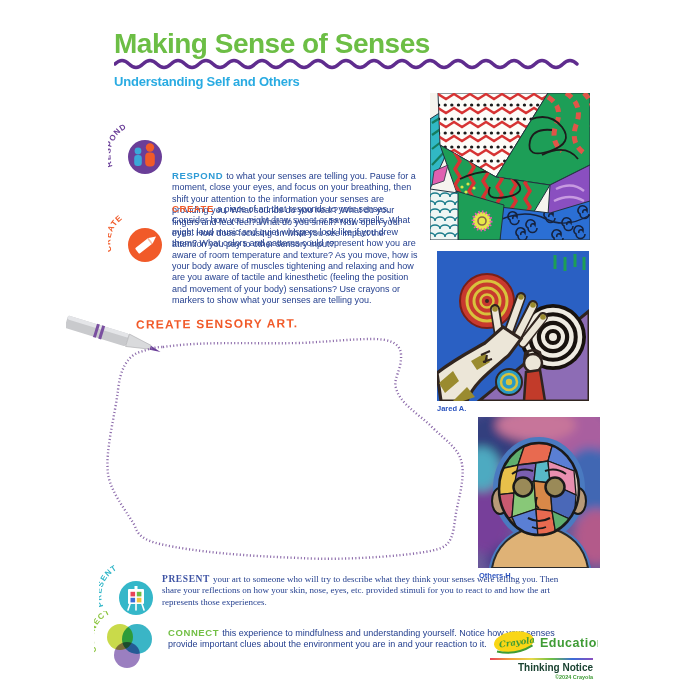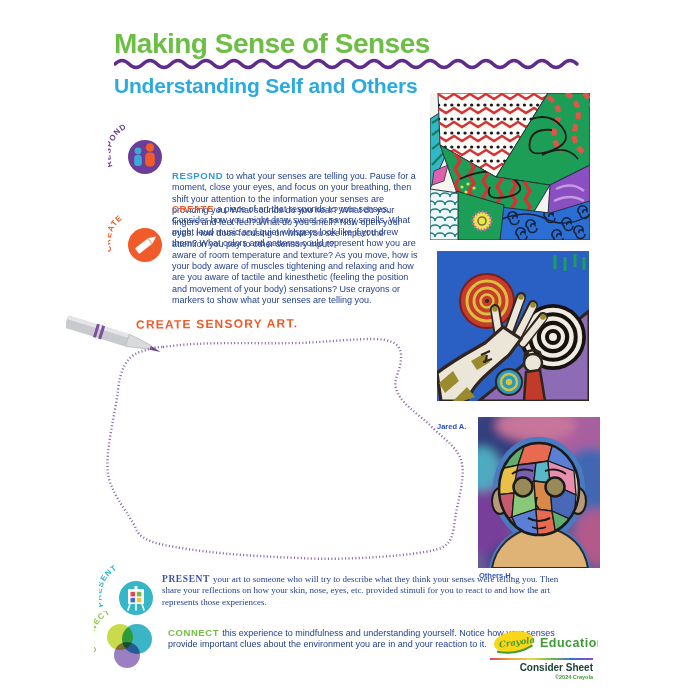--- a/index.html
+++ b/index.html
@@ -1,21 +1,21 @@
 <!DOCTYPE html>
 <html><head>
 <meta charset="utf-8">
 <style>
   html,body{margin:0;padding:0;background:#ffffff;}
   .sheet{position:relative;width:622px;height:700px;background:#ffffff;overflow:hidden;
          font-family:"Liberation Sans",sans-serif;}
   .title{position:absolute;left:114px;top:28px;margin:0;font-size:28px;font-weight:bold;
          color:#6cbe45;letter-spacing:-0.5px;}
   .wave{position:absolute;left:114px;top:58px;}
-  .subtitle{position:absolute;left:114px;top:74px;margin:0;font-size:21px;font-weight:bold;
+  .subtitle{position:absolute;left:114px;top:74px;margin:0;font-size:13px;font-weight:bold;
          color:#29abe2;letter-spacing:-0.2px;}
   .para{position:absolute;margin:0;color:#25408f;font-size:9px;line-height:11.4px;}
   .para .lead{font-weight:bold;letter-spacing:0.6px;margin-right:3px;font-size:9.5px;}
   #respond-para{left:172px;top:127px;width:246px;margin-top:43px;}
   #create-para{left:172px;top:203px;width:246px;}
   #present-para{left:162px;top:574px;width:400px;font-family:Liberation Serif, serif;}
   #connect-para{left:168px;top:627px;width:400px;}
   .lead-respond{color:#2e9bd6;}
   .lead-create{color:#f15a29;}
   .lead-present{color:#3e53a4;}
@@ -27,21 +27,21 @@
   #connect-badge{left:94px;top:611px;}
   .prompt{position:absolute;left:136px;top:317px;font-size:12px;font-weight:bold;
           color:#f15a29;letter-spacing:1.2px;transform:rotate(-0.5deg);}
   #marker{position:absolute;left:66px;top:310px;}
   #blob{position:absolute;left:95px;top:330px;}
   .art{position:absolute;}
   #art1{left:430px;top:93px;}
   #art2{left:437px;top:251px;}
   #art3{left:478px;top:417px;}
   .caption{position:absolute;font-size:7.5px;font-weight:bold;color:#2a52be;}
-  #caption-jared{left:437px;top:404px;margin-top:18px;}
+  #caption-jared{left:437px;top:404px;}
   #caption-madison{left:479px;top:571px;}
   .footer{position:absolute;left:490px;top:629px;width:108px;}
   .footer-logo{position:relative;height:28px;}
   .rainbow{height:2px;width:103px;margin-top:1px;
     background:linear-gradient(90deg,#e8445a,#f2a33c,#e8d84a,#6cbe45,#3a6cd8,#8a4fc0);}
   .sheet-type{margin:2px 0 0 0;font-size:10px;font-weight:bold;color:#1b4332;text-align:right;width:103px;}
   .copyright{margin:1px 0 0 0;font-size:5.5px;font-weight:bold;color:#3f9c35;text-align:right;width:103px;}
 </style>
 </head>
 <body>
@@ -384,17 +384,17 @@
       <svg width="108" height="28" viewBox="0 0 108 28">
         <g transform="rotate(-8 24 14)">
           <ellipse cx="24" cy="13" rx="20" ry="10.5" fill="#f9d616"></ellipse>
           <path d="M6,20 q18,7 36,-1" fill="none" stroke="#3f9c35" stroke-width="2"></path>
           <text x="9" y="16.5" font-size="8.5" font-weight="bold" font-style="italic" font-family="DejaVu Serif, serif" fill="#3f9c35">Crayola</text>
         </g>
         <text x="50" y="18" font-size="12.5" font-weight="bold" fill="#3f9c35" letter-spacing="0.5">Education</text>
       </svg>
     </div>
     <div class="rainbow"></div>
-    <p class="sheet-type">Consider Sheet</p>
+    <p class="sheet-type">Thinking Notice</p>
     <p class="copyright">©2024 Crayola</p>
   </div>
 
 </div>
 
 </body></html>

